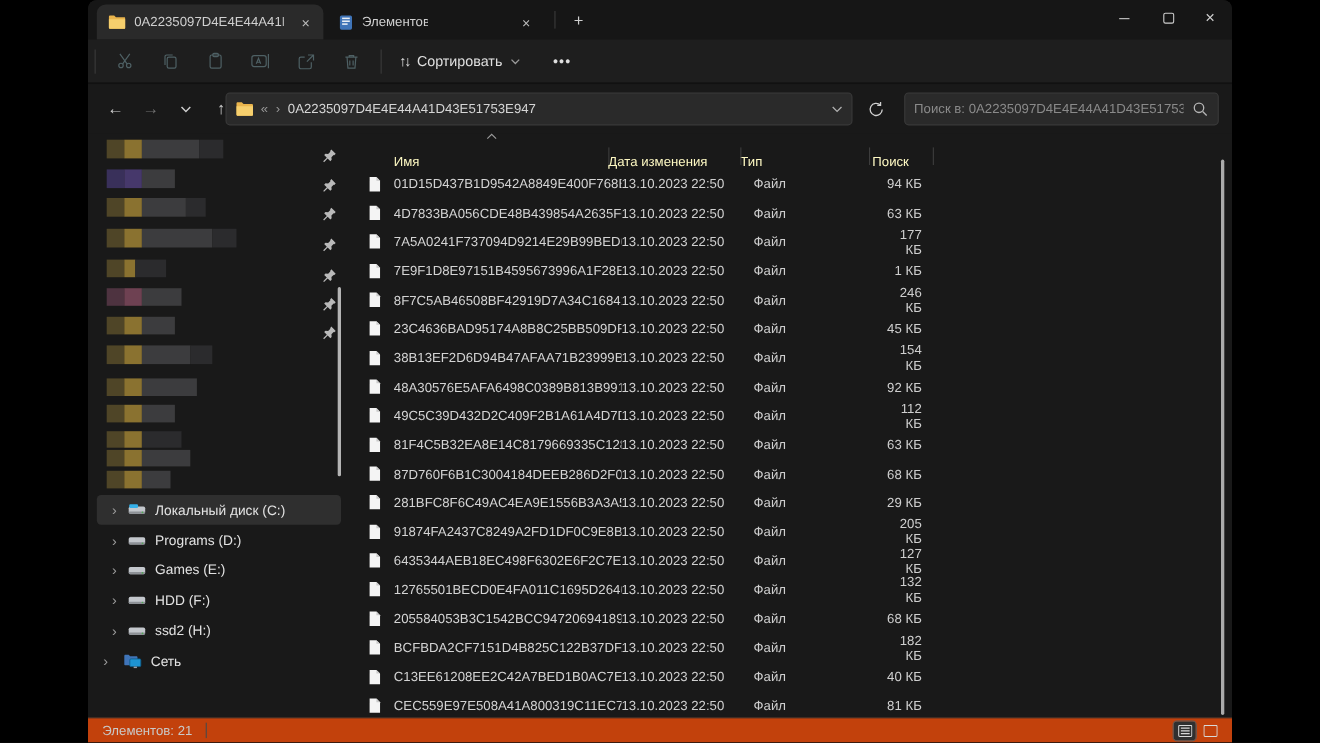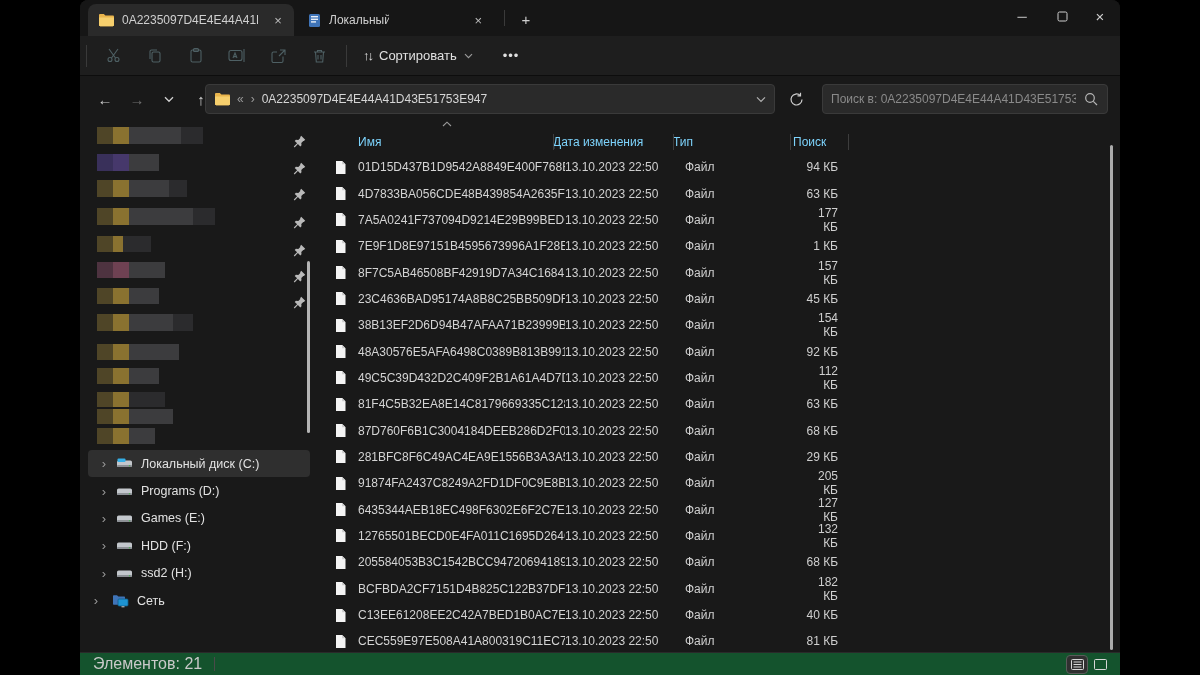--- a/index.html
+++ b/index.html
@@ -61,42 +61,42 @@
   .tree { position:absolute; left:0; top:329px; width:222px; }
   .tree-row { position:relative; height:27.4px; display:flex; align-items:center;
     font-size:12.5px; color:#e2e2e2; border-radius:4px; }
   .tree-row.selected { background:#2f2f2f; }
   .tchev { width:12px; text-align:center; color:#9a9a9a; font-size:13px; display:inline-block; }
   .ticon { width:17px; height:17px; margin:0 8px 0 6px; display:flex; align-items:center; }
 
   
   .main { position:absolute; left:238px; top:121px; width:802px; height:531px; }
   .colhdr { position:absolute; left:0; top:9px; width:100%; height:24px; display:flex;
-    align-items:center; font-size:12px; color:#7dd3fc; }
+    align-items:flex-end; font-size:12px; color:#fef9c3; }
   .hc { white-space:nowrap; }
   .hc.name { margin-left:40px; width:195px; }
   .hc.date { width:120px; }
   .hc.type { width:120px; }
   .hc.size { width:33px; text-align:right; }
   .hdiv { position:absolute; top:4px; width:1px; height:16px; background:#3d3d3d; }
   .sortmark { position:absolute; left:124px; top:-9px; }
   .filelist { position:absolute; left:0; top:33px; width:100%; }
   .frow { height:26.35px; display:flex; align-items:center; font-size:12px; color:#d4d4d4;
     border-radius:4px; }
   .frow .fic { width:24px; margin-left:16px; display:flex; align-items:center; }
   .frow .fname { width:207px; white-space:nowrap; overflow:hidden; }
   .frow .fdate { width:120px; color:#cfcfcf; }
   .frow .ftype { width:120px; color:#cfcfcf; }
   .frow .fsize { width:33px; text-align:right; color:#cfcfcf; }
   .main-scroll { position:absolute; left:792px; top:24px; width:3px; height:505px;
     background:#cfcfcf; border-radius:2px; opacity:.8; }
 
   
-  .statusbar { position:absolute; left:0; top:652px; width:100%; height:23px; background:#14532d;
-    border-top:1px solid #2a2a2a; display:flex; align-items:center; font-size:16px; color:#c9c9c9; }
+  .statusbar { position:absolute; left:0; top:652px; width:100%; height:23px; background:#c2410c;
+    border-top:1px solid #2a2a2a; display:flex; align-items:center; font-size:12px; color:#c9c9c9; }
   .statustext { margin-left:13px; }
   .status-div { width:1px; height:14px; background:#4a4a4a; margin-left:12px; }
   .viewtoggles { position:absolute; right:10px; top:3px; display:flex; gap:3px; }
   .vbtn { width:20px; height:17px; display:flex; align-items:center; justify-content:center;
     border-radius:3px; }
   .vbtn.active { background:#303030; outline:1px solid #5a5a5a; }
 
   svg { display:block; }
 </style>
 </head>
@@ -117,21 +117,21 @@
     </div>
     <div class="tab" style="left:218px; width:200px;">
       <span>
         <svg width="13" height="15" viewBox="0 0 13 15">
             <rect x="1" y="1" width="11" height="13" rx="1.5" fill="#3f74b8"></rect>
             <rect x="3" y="3" width="7" height="1.4" fill="#e8eef6"></rect>
             <rect x="3" y="5.6" width="7" height="1.4" fill="#e8eef6"></rect>
             <rect x="3" y="8.2" width="5" height="1.4" fill="#e8eef6"></rect>
           </svg>
       </span>
-      <span class="tab-label">Локальный</span>
+      <span class="tab-label">Элементов</span>
       <span class="tab-close" style="margin-left:72px;">×</span>
     </div>
     <div class="tab-divider" style="left:424px;"></div>
     <div class="newtab">+</div>
     <div class="wctl" style="left:922px;">─</div>
     <div class="wctl" style="left:962px;">
       <svg width="11" height="11" viewBox="0 0 11 11">
           <rect x="1" y="1" width="9" height="9" rx="1.5" fill="none" stroke="#cfcfcf" stroke-width="1"></rect>
         </svg>
     </div>
@@ -482,21 +482,21 @@
         <div class="frow">
           <span class="fic">
             <svg width="13" height="15" viewBox="0 0 13 15">
               <path d="M2 1h6.2L11.5 4.3V14H2z" fill="#f4f4f4"></path>
               <path d="M8.2 1l3.3 3.3H8.2z" fill="#c9c9c9"></path>
             </svg>
           </span>
           <span class="fname">8F7C5AB46508BF42919D7A34C1684179</span>
           <span class="fdate">13.10.2023 22:50</span>
           <span class="ftype">Файл</span>
-          <span class="fsize">157 КБ</span>
+          <span class="fsize">246 КБ</span>
         </div>
         <div class="frow">
           <span class="fic">
             <svg width="13" height="15" viewBox="0 0 13 15">
               <path d="M2 1h6.2L11.5 4.3V14H2z" fill="#f4f4f4"></path>
               <path d="M8.2 1l3.3 3.3H8.2z" fill="#c9c9c9"></path>
             </svg>
           </span>
           <span class="fname">23C4636BAD95174A8B8C25BB509DF574</span>
           <span class="fdate">13.10.2023 22:50</span>

